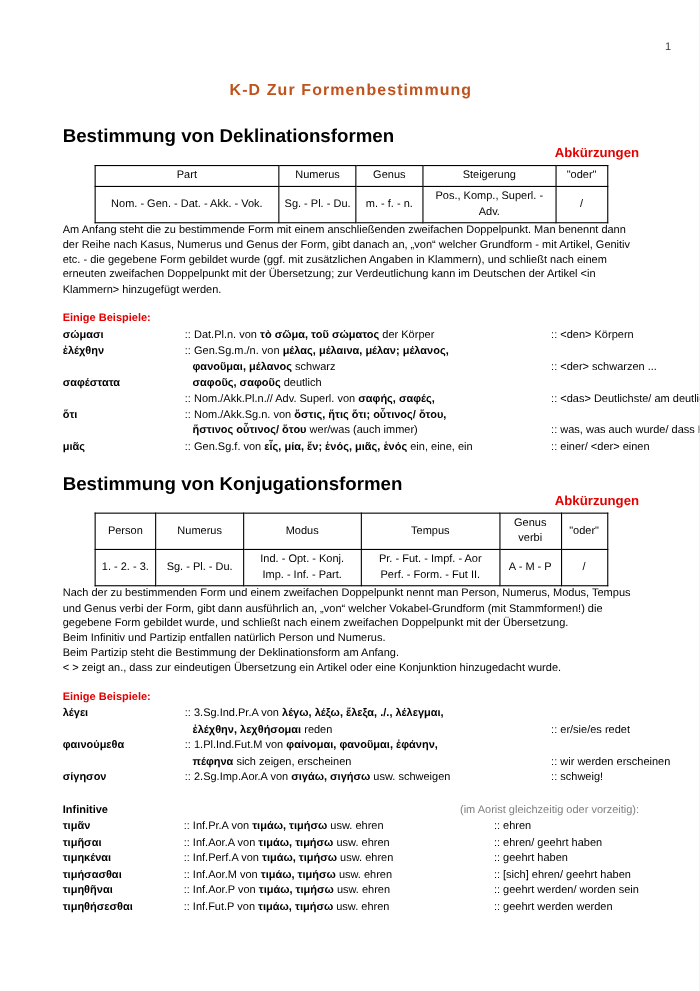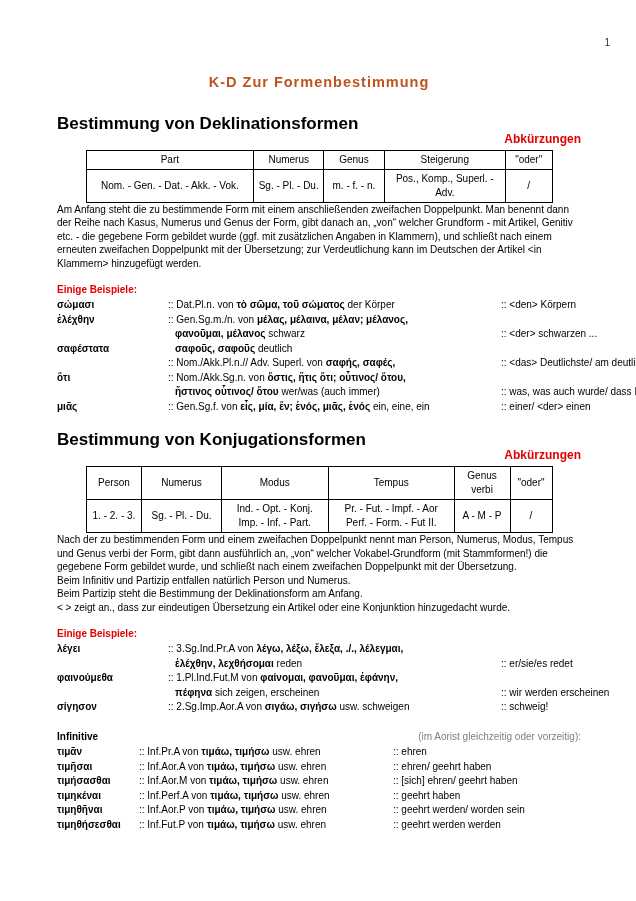--- a/index.html
+++ b/index.html
@@ -28,21 +28,21 @@
   table.tbl1 col.c1{width:36%}table.tbl1 col.c2{width:15%}table.tbl1 col.c3{width:13%}
   table.tbl1 col.c4{width:26%}table.tbl1 col.c5{width:10%}
   table.tbl2 col.c1{width:12%}table.tbl2 col.c2{width:17%}table.tbl2 col.c3{width:23%}
   table.tbl2 col.c4{width:27%}table.tbl2 col.c5{width:12%}table.tbl2 col.c6{width:9%}
   .para{}
   .para div{min-height:13.5px;}
   .ex-label{color:#e30000;font-weight:bold;margin-top:13px;line-height:14px;}
   .examples{margin-top:1px;}
   .ex-row{display:grid;align-items:start;}
   .grid-a{grid-template-columns:75px minmax(295px,max-content) 1fr;gap:36px;}
-  .grid-b{grid-template-columns:82px minmax(252px,max-content) 1fr;}
+  .grid-b{grid-template-columns:82px minmax(252px,max-content) 1fr;gap:28px;}
   .ex-term{font-weight:bold;line-height:14.5px;}
   .ex-line{line-height:14.5px;white-space:nowrap;}
   .ex-line.cont{padding-left:7px;}
   .ex-tr{align-self:end;line-height:14.5px;white-space:nowrap;padding-left:2px;}
   .gk{font-weight:bold;}
   .inf-head{display:grid;grid-template-columns:82px 1fr;margin-top:15px;line-height:14.5px;}
   .inf-title{font-weight:bold;}
   .inf-note{color:#7f7f7f;text-align:right;}
 </style>
 </head>
@@ -211,34 +211,34 @@
         <div class="ex-tr">:: ehren</div>
       </div>
       <div class="ex-row grid-b">
         <div class="ex-term">τιμῆσαι</div>
         <div>
           <div class="ex-line">:: Inf.Aor.A von <span class="gk">τιμάω, τιμήσω </span>usw. ehren</div>
         </div>
         <div class="ex-tr">:: ehren/ geehrt haben</div>
       </div>
       <div class="ex-row grid-b">
+        <div class="ex-term">τιμηκέναι</div>
+        <div>
+          <div class="ex-line">:: Inf.Perf.A von <span class="gk">τιμάω, τιμήσω </span>usw. ehren</div>
+        </div>
+        <div class="ex-tr">:: geehrt haben</div>
+      </div>
+      <div class="ex-row grid-b">
         <div class="ex-term">τιμήσασθαι</div>
         <div>
           <div class="ex-line">:: Inf.Aor.M von <span class="gk">τιμάω, τιμήσω </span>usw. ehren</div>
         </div>
         <div class="ex-tr">:: [sich] ehren/ geehrt haben</div>
       </div>
       <div class="ex-row grid-b">
-        <div class="ex-term">τιμηκέναι</div>
-        <div>
-          <div class="ex-line">:: Inf.Perf.A von <span class="gk">τιμάω, τιμήσω </span>usw. ehren</div>
-        </div>
-        <div class="ex-tr">:: geehrt haben</div>
-      </div>
-      <div class="ex-row grid-b">
         <div class="ex-term">τιμηθῆναι</div>
         <div>
           <div class="ex-line">:: Inf.Aor.P von <span class="gk">τιμάω, τιμήσω </span>usw. ehren</div>
         </div>
         <div class="ex-tr">:: geehrt werden/ worden sein</div>
       </div>
       <div class="ex-row grid-b">
         <div class="ex-term">τιμηθήσεσθαι</div>
         <div>
           <div class="ex-line">:: Inf.Fut.P von <span class="gk">τιμάω, τιμήσω </span>usw. ehren</div>

